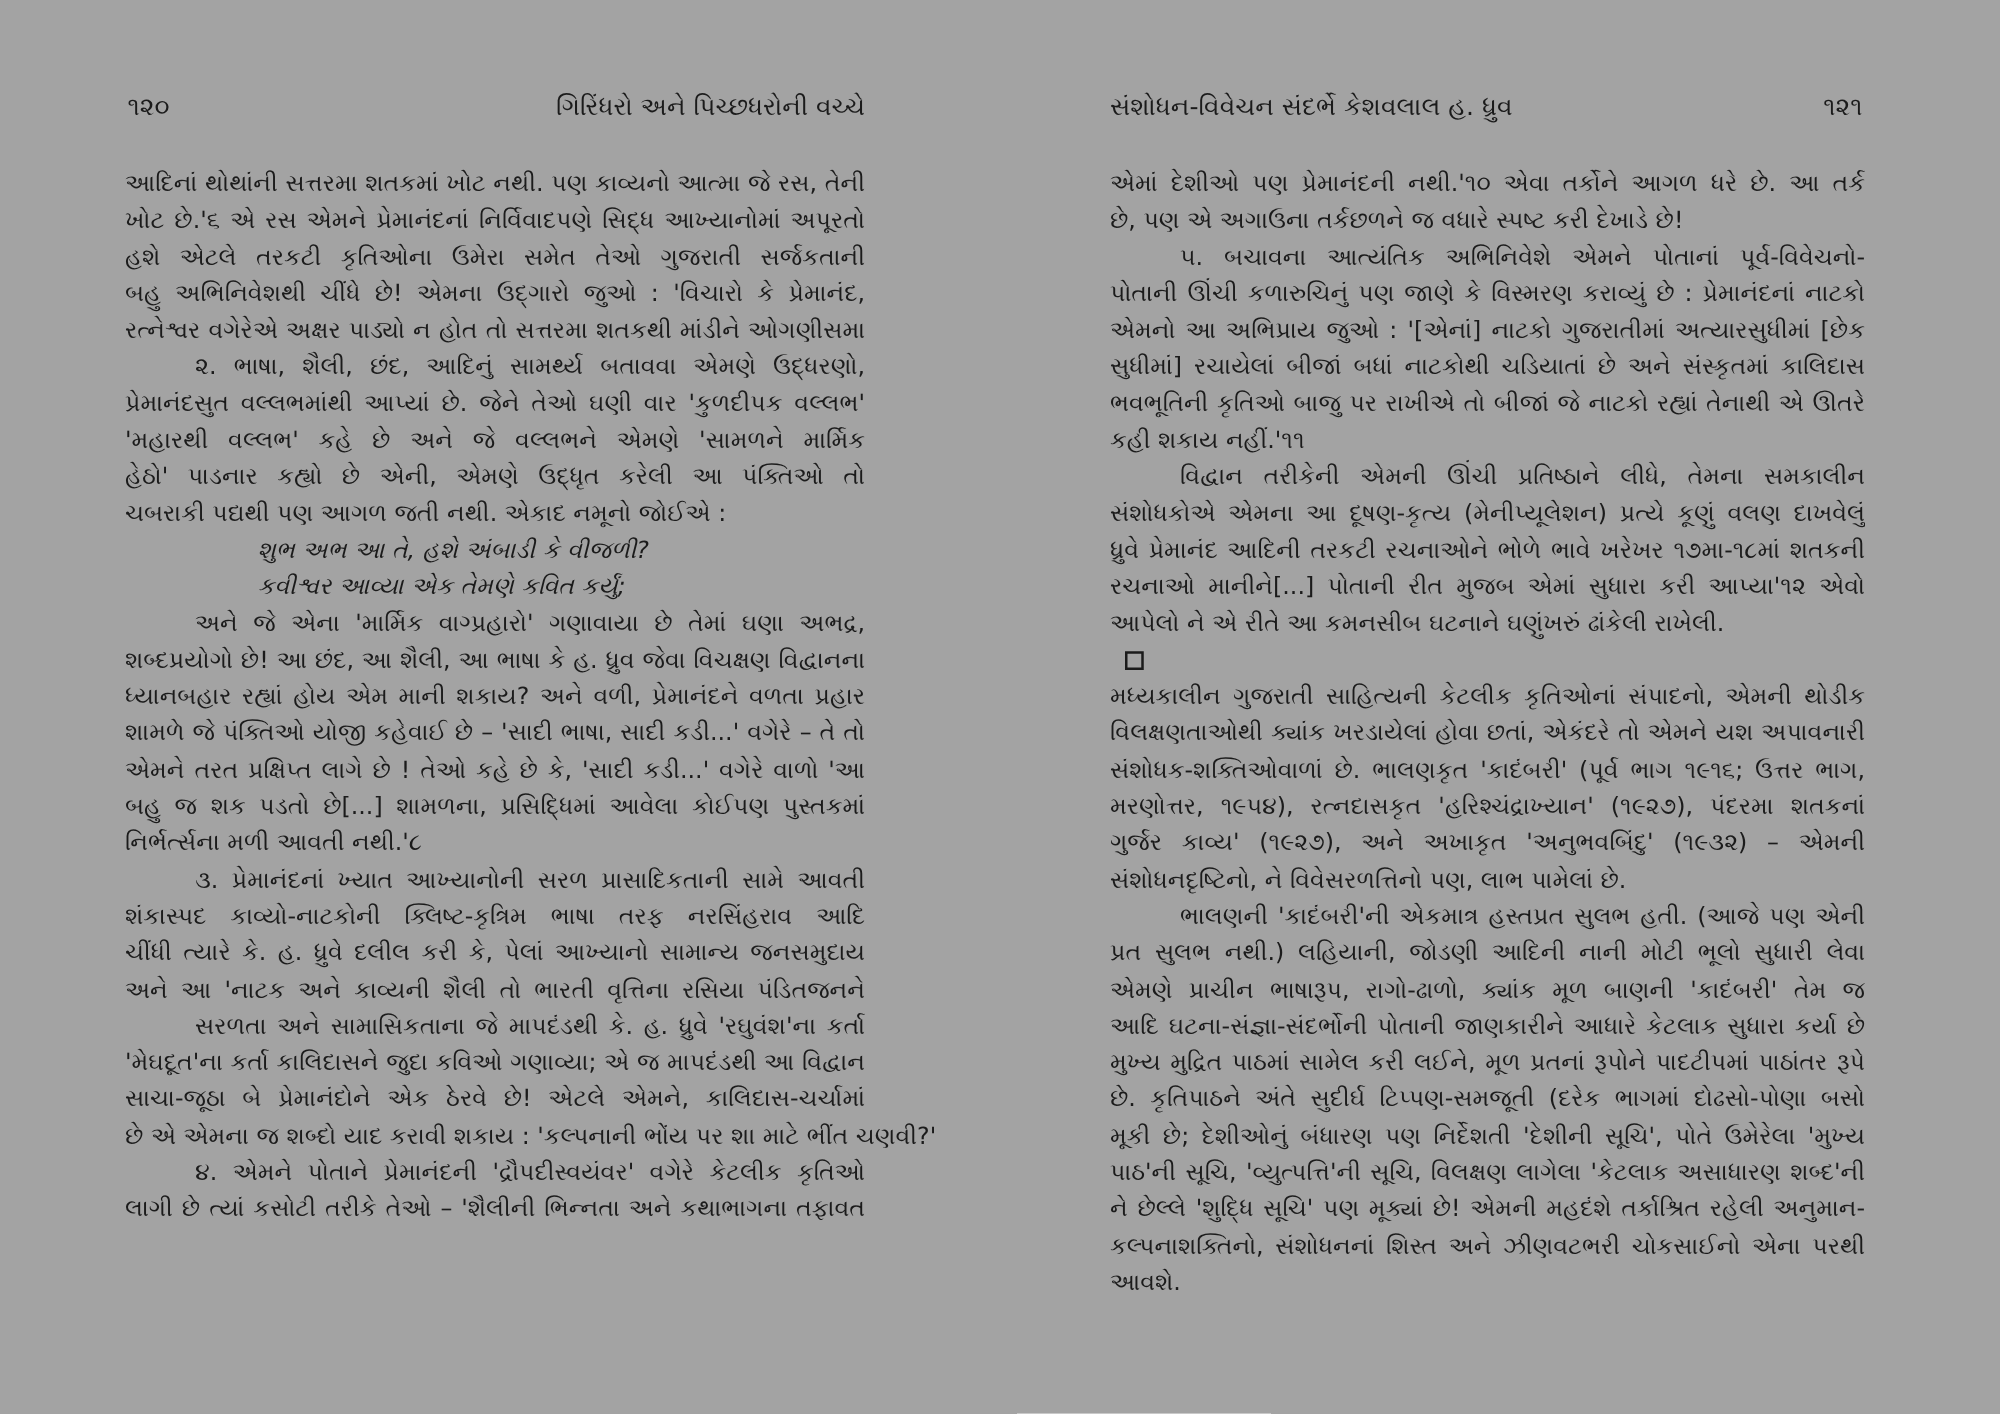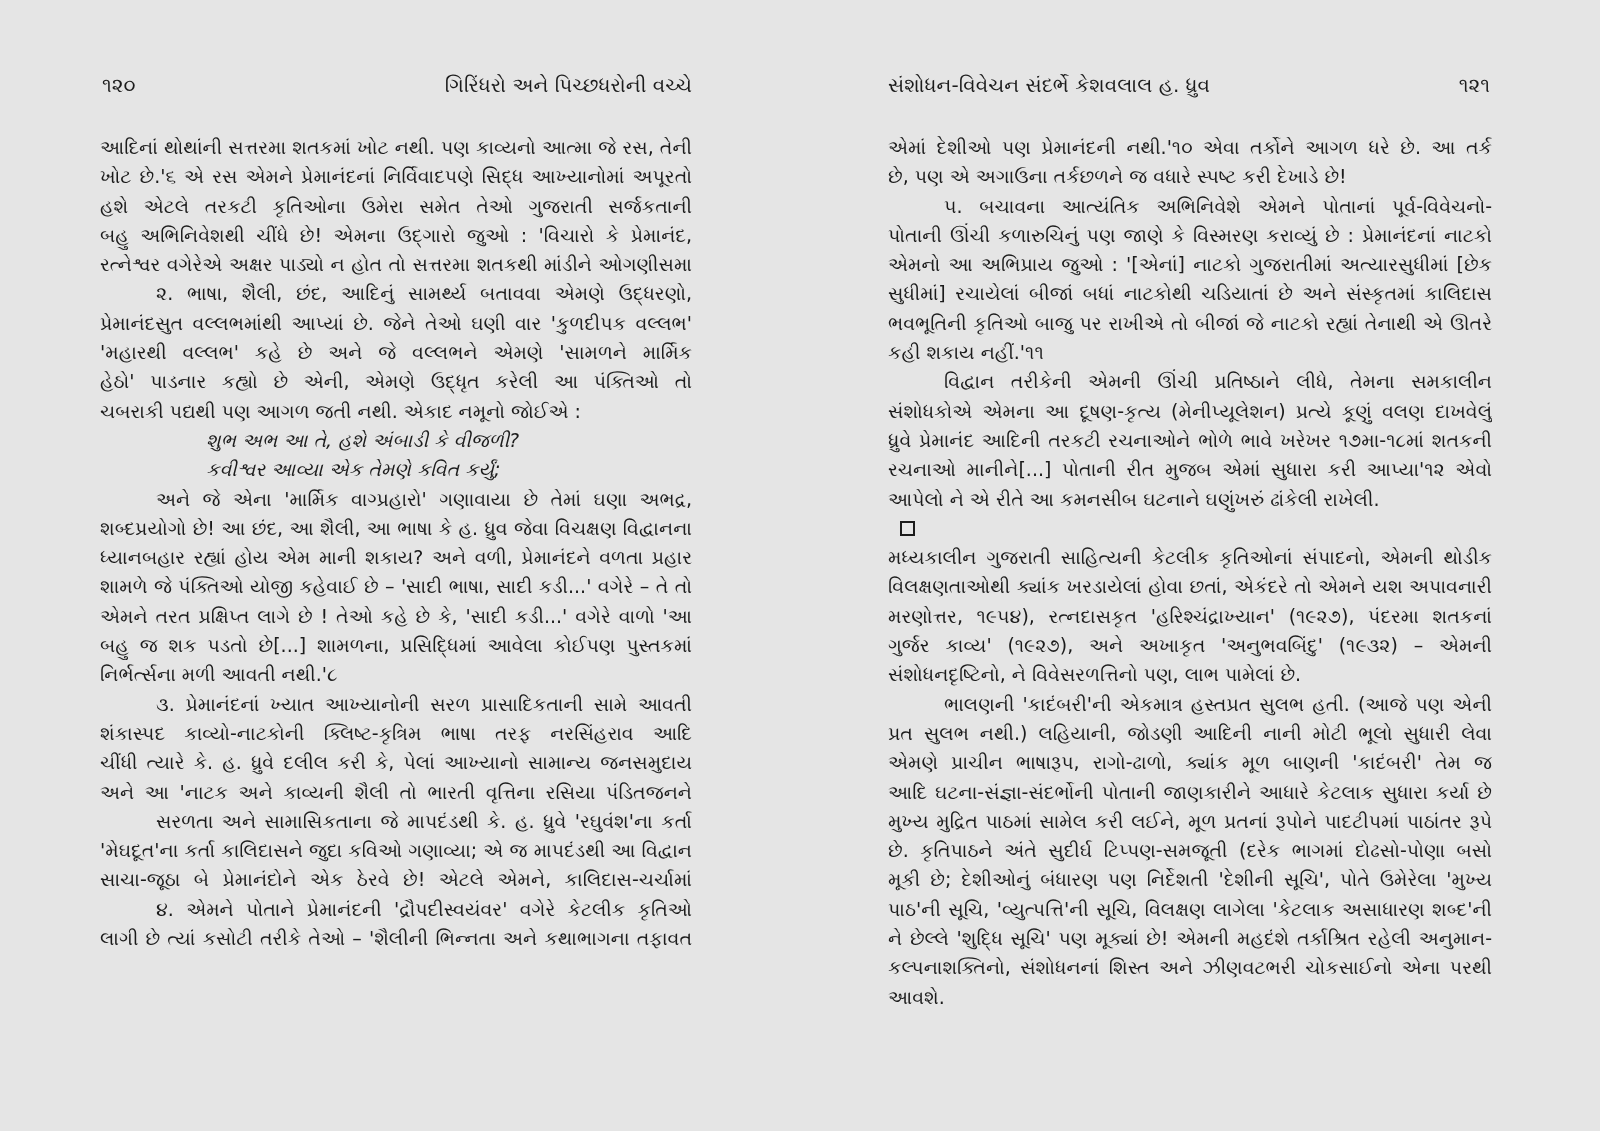--- a/index.html
+++ b/index.html
@@ -4,21 +4,21 @@
 <style>
   html, body {
     margin: 0;
     padding: 0;
     background: #ffffff;
   }
   #canvas {
     position: relative;
     width: 1600px;
     height: 1131px;
-    background: #e5e5e5;
+    background: #a3a3a3;
     font-family: "DejaVu Sans", sans-serif;
     color: #1b1b1b;
     overflow: hidden;
   }
   .page {
     position: absolute;
     top: 72px;
   }
   #left-page  { left: 100px; width: 592px; }
   #right-page { left: 888px; width: 604px; }
@@ -113,20 +113,21 @@
         <div class="line j">એમને તરત પ્રક્ષિપ્ત લાગે છે ! તેઓ કહે છે કે, 'સાદી કડી...' વગેરે વાળો 'આ વધારો</div>
         <div class="line j">બહુ જ શક પડતો છે[...] શામળના, પ્રસિદ્ધિમાં આવેલા કોઈપણ પુસ્તકમાં આવી ઉઘાડી</div>
         <div class="line">નિર્ભર્ત્સના મળી આવતી નથી.'૮</div>
         <div class="line j indent">૩.  પ્રેમાનંદનાં ખ્યાત આખ્યાનોની સરળ પ્રાસાદિકતાની સામે આવતી એનાં</div>
         <div class="line j">શંકાસ્પદ કાવ્યો-નાટકોની ક્લિષ્ટ-કૃત્રિમ ભાષા તરફ નરસિંહરાવ આદિ વિદ્વાનોએ આંગળી</div>
         <div class="line j">ચીંધી ત્યારે કે. હ. ધ્રુવે દલીલ કરી કે, પેલાં આખ્યાનો સામાન્ય જનસમુદાય માટે હતાં</div>
         <div class="line j">અને આ 'નાટક અને કાવ્યની શૈલી તો ભારતી વૃત્તિના રસિયા પંડિતજનને સંતોષવા[...]</div>
         <div class="line j indent">સરળતા અને સામાસિકતાના જે માપદંડથી કે. હ. ધ્રુવે 'રઘુવંશ'ના કર્તા અને</div>
         <div class="line j">'મેઘદૂત'ના કર્તા કાલિદાસને જુદા કવિઓ ગણાવ્યા; એ જ માપદંડથી આ વિદ્વાન અહીં</div>
         <div class="line j">સાચા-જૂઠા બે પ્રેમાનંદોને એક ઠેરવે છે! એટલે એમને, કાલિદાસ-ચર્ચામાં અગાઉ ટાંક્યા</div>
+        <div class="line">છે એ એમના જ શબ્દો યાદ કરાવી શકાય : 'કલ્પનાની ભોંય પર શા માટે ભીંત ચણવી?'</div>
         <div class="line j indent">૪.  એમને પોતાને પ્રેમાનંદની 'દ્રૌપદીસ્વયંવર' વગેરે કેટલીક કૃતિઓ શંકાસ્પદ</div>
         <div class="line j">લાગી છે ત્યાં કસોટી તરીકે તેઓ – 'શૈલીની ભિન્નતા અને કથાભાગના તફાવત ઉપરાંત</div>
       </div>
   </div>
 
   <div id="right-page" class="page">
     <div class="page-header">
       <span class="running-title">સંશોધન-વિવેચન સંદર્ભે કેશવલાલ હ. ધ્રુવ</span>
       <span class="page-number">૧૨૧</span>
     </div>
@@ -142,20 +143,21 @@
         <div class="line j indent">વિદ્વાન તરીકેની એમની ઊંચી પ્રતિષ્ઠાને લીધે, તેમના સમકાલીન વિવેચકો-</div>
         <div class="line j">સંશોધકોએ એમના આ દૂષણ-કૃત્ય (મેનીપ્યૂલેશન) પ્રત્યે કૂણું વલણ દાખવેલું અને કેશવલાલ</div>
         <div class="line j">ધ્રુવે પ્રેમાનંદ આદિની તરકટી રચનાઓને ભોળે ભાવે ખરેખર ૧૭મા-૧૮માં શતકની</div>
         <div class="line j">રચનાઓ માનીને[...] પોતાની રીત મુજબ એમાં સુધારા કરી આપ્યા'૧૨ એવો શંકાલાભ</div>
         <div class="line">આપેલો ને એ રીતે આ કમનસીબ ઘટનાને ઘણુંખરું ઢાંકેલી રાખેલી.</div>
         <div class="line break-line">
           <span class="square"></span>
         </div>
         <div class="line j">મધ્યકાલીન ગુજરાતી સાહિત્યની કેટલીક કૃતિઓનાં સંપાદનો, એમની થોડીક</div>
         <div class="line j">વિલક્ષણતાઓથી ક્યાંક ખરડાયેલાં હોવા છતાં, એકંદરે તો એમને યશ અપાવનારી સંપાદક-</div>
+        <div class="line j">સંશોધક-શક્તિઓવાળાં છે. ભાલણકૃત 'કાદંબરી' (પૂર્વ ભાગ ૧૯૧૬; ઉત્તર ભાગ,</div>
         <div class="line j">મરણોત્તર, ૧૯૫૪), રત્નદાસકૃત 'હરિશ્ચંદ્રાખ્યાન' (૧૯૨૭), પંદરમા શતકનાં પ્રાચીન</div>
         <div class="line j">ગુર્જર કાવ્ય' (૧૯૨૭), અને અખાકૃત 'અનુભવબિંદુ' (૧૯૩૨) – એમની વિવિધક્ષેત્રીય</div>
         <div class="line">સંશોધનદૃષ્ટિનો, ને વિવેસરળત્તિનો પણ, લાભ પામેલાં છે.</div>
         <div class="line j indent">ભાલણની 'કાદંબરી'ની એકમાત્ર હસ્તપ્રત સુલભ હતી. (આજે પણ એની બીજી</div>
         <div class="line j">પ્રત સુલભ નથી.) લહિયાની, જોડણી આદિની નાની મોટી ભૂલો સુધારી લેવા ઉપરાંત</div>
         <div class="line j">એમણે પ્રાચીન ભાષારૂપ, રાગો-ઢાળો, ક્યાંક મૂળ બાણની 'કાદંબરી' તેમ જ પૌરાણિક</div>
         <div class="line j">આદિ ઘટના-સંજ્ઞા-સંદર્ભોની પોતાની જાણકારીને આધારે કેટલાક સુધારા કર્યા છે ને એને</div>
         <div class="line j">મુખ્ય મુદ્રિત પાઠમાં સામેલ કરી લઈને, મૂળ પ્રતનાં રૂપોને પાદટીપમાં પાઠાંતર રૂપે મૂક્યાં</div>
         <div class="line j">છે. કૃતિપાઠને અંતે સુદીર્ઘ ટિપ્પણ-સમજૂતી (દરેક ભાગમાં દોઢસો-પોણા બસો પાનાંની)</div>
         <div class="line j">મૂકી છે; દેશીઓનું બંધારણ પણ નિર્દેશતી 'દેશીની સૂચિ', પોતે ઉમેરેલા 'મુખ્ય કલ્પિત</div>

